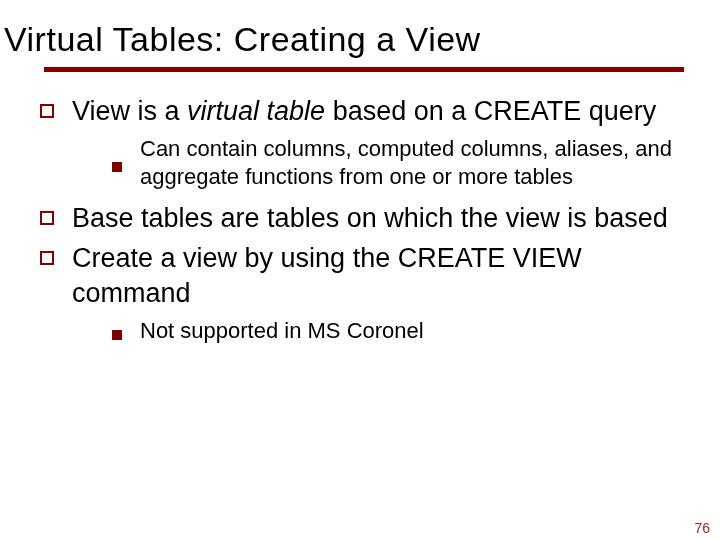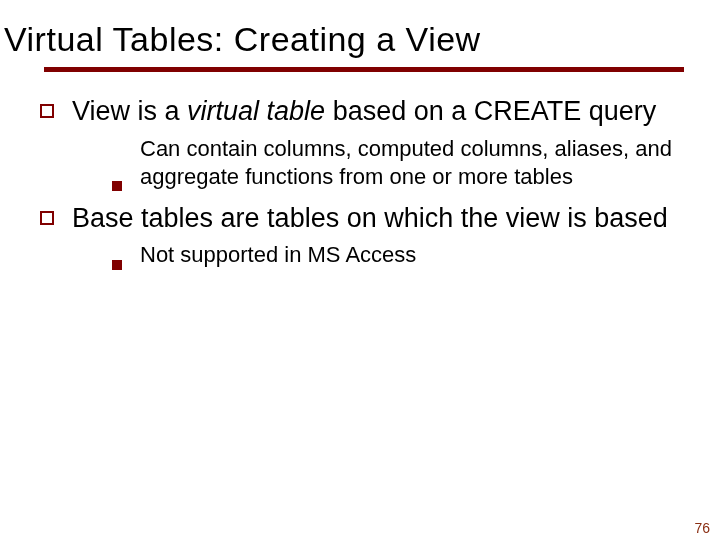--- a/index.html
+++ b/index.html
@@ -43,21 +43,21 @@
     height: 14px;
     border: 2px solid #800000;
     margin: 10px 18px 0 0;
   }
   .lvl1 .t1 {
     font-size: 27px;
     line-height: 1.28;
   }
   .lvl2 {
     display: flex;
-    align-items: flex-end;
+    align-items: center;
     margin: 4px 0 10px 72px;
   }
   .lvl2 .b2 {
     flex: 0 0 auto;
     width: 10px;
     height: 10px;
     background: #800000;
     margin: 8px 18px 0 0;
   }
   .lvl2 .t2 {
@@ -101,22 +101,26 @@
     <div class="lvl2">
       <span class="b2"></span>
       <div class="t2">Can contain columns, computed columns, aliases, and aggregate functions from one or more tables</div>
     </div>
 
     <div class="lvl1">
       <span class="b1"></span>
       <div class="t1">Base tables are tables on which the view is based</div>
     </div>
 
+    <div class="lvl1">
+      <span class="b1"></span>
+      <div class="t1">Create a view by using the CREATE VIEW command</div>
+    </div>
 
     <div class="lvl2">
       <span class="b2"></span>
-      <div class="t2">Not supported in MS Access</div>
+      <div class="t2">Not supported in MS Coronel</div>
     </div>
 
   </div>
 
   <div class="footer-right">76</div>
 </div>
 
 </body></html>

